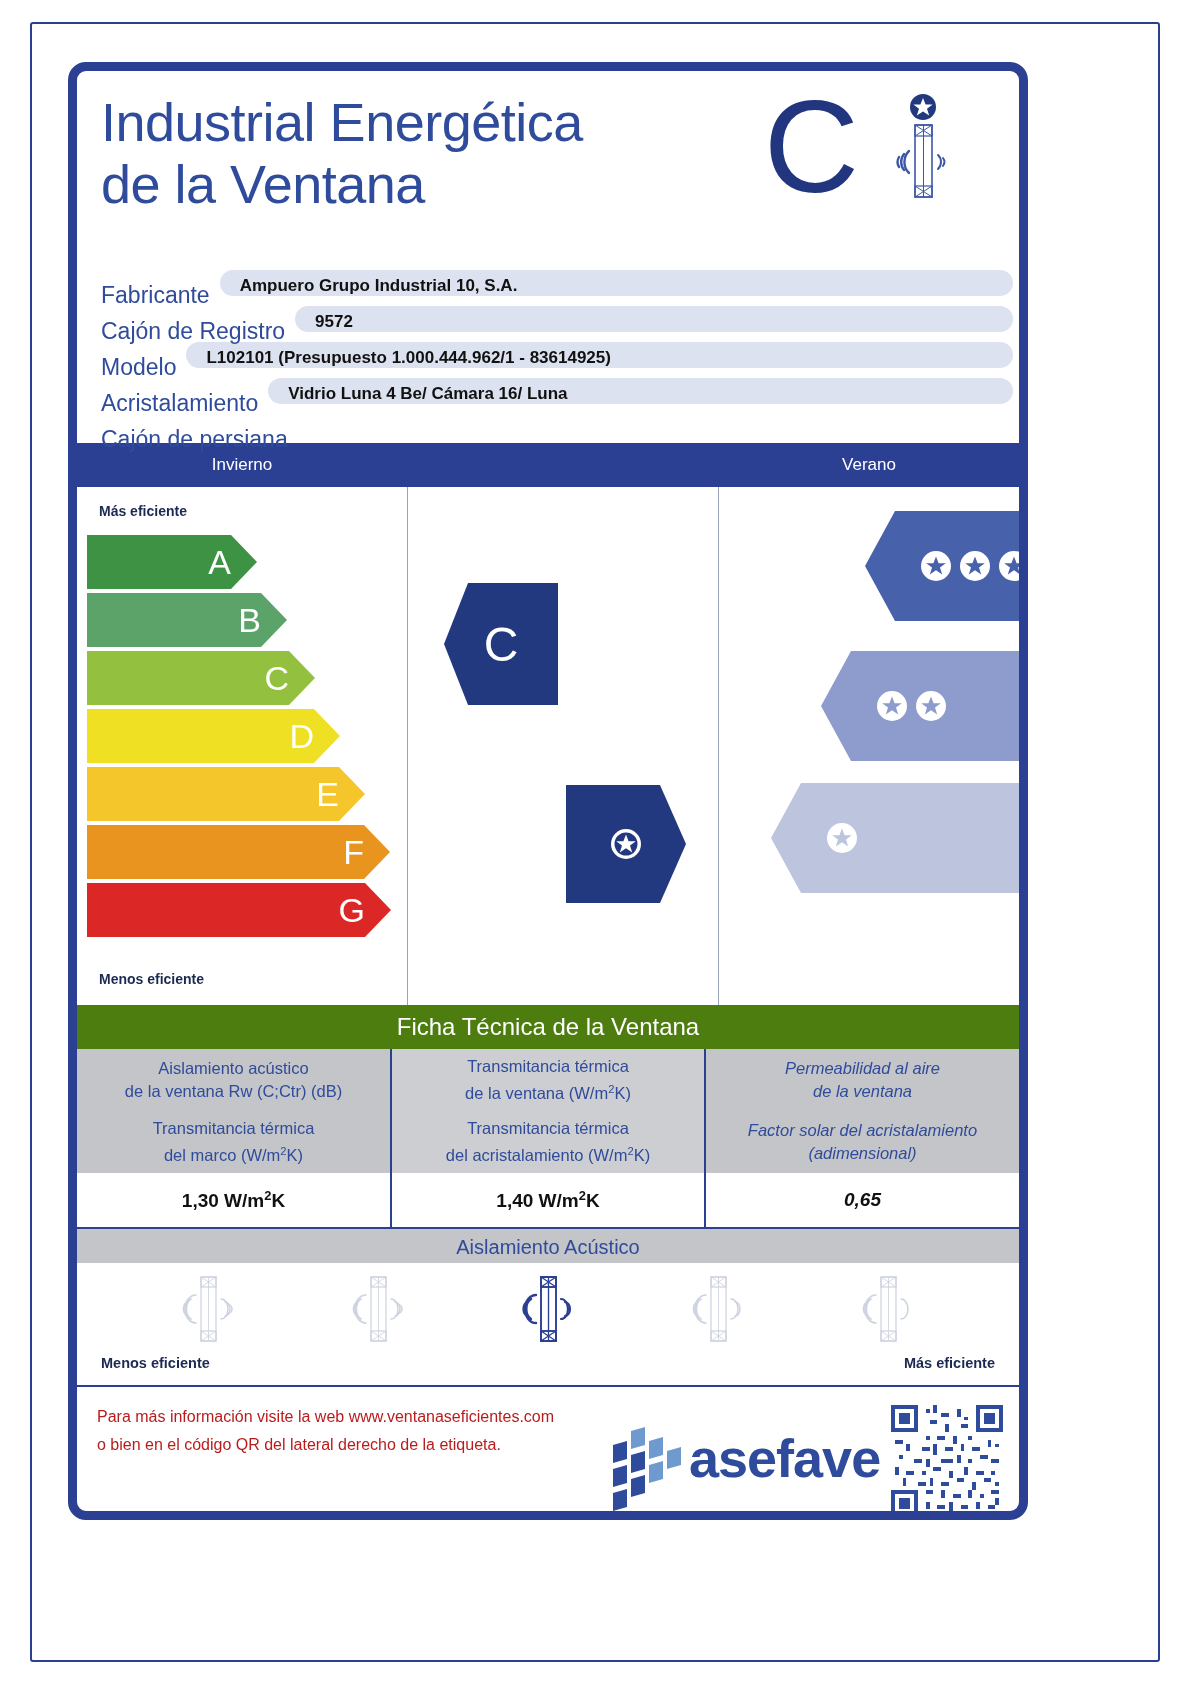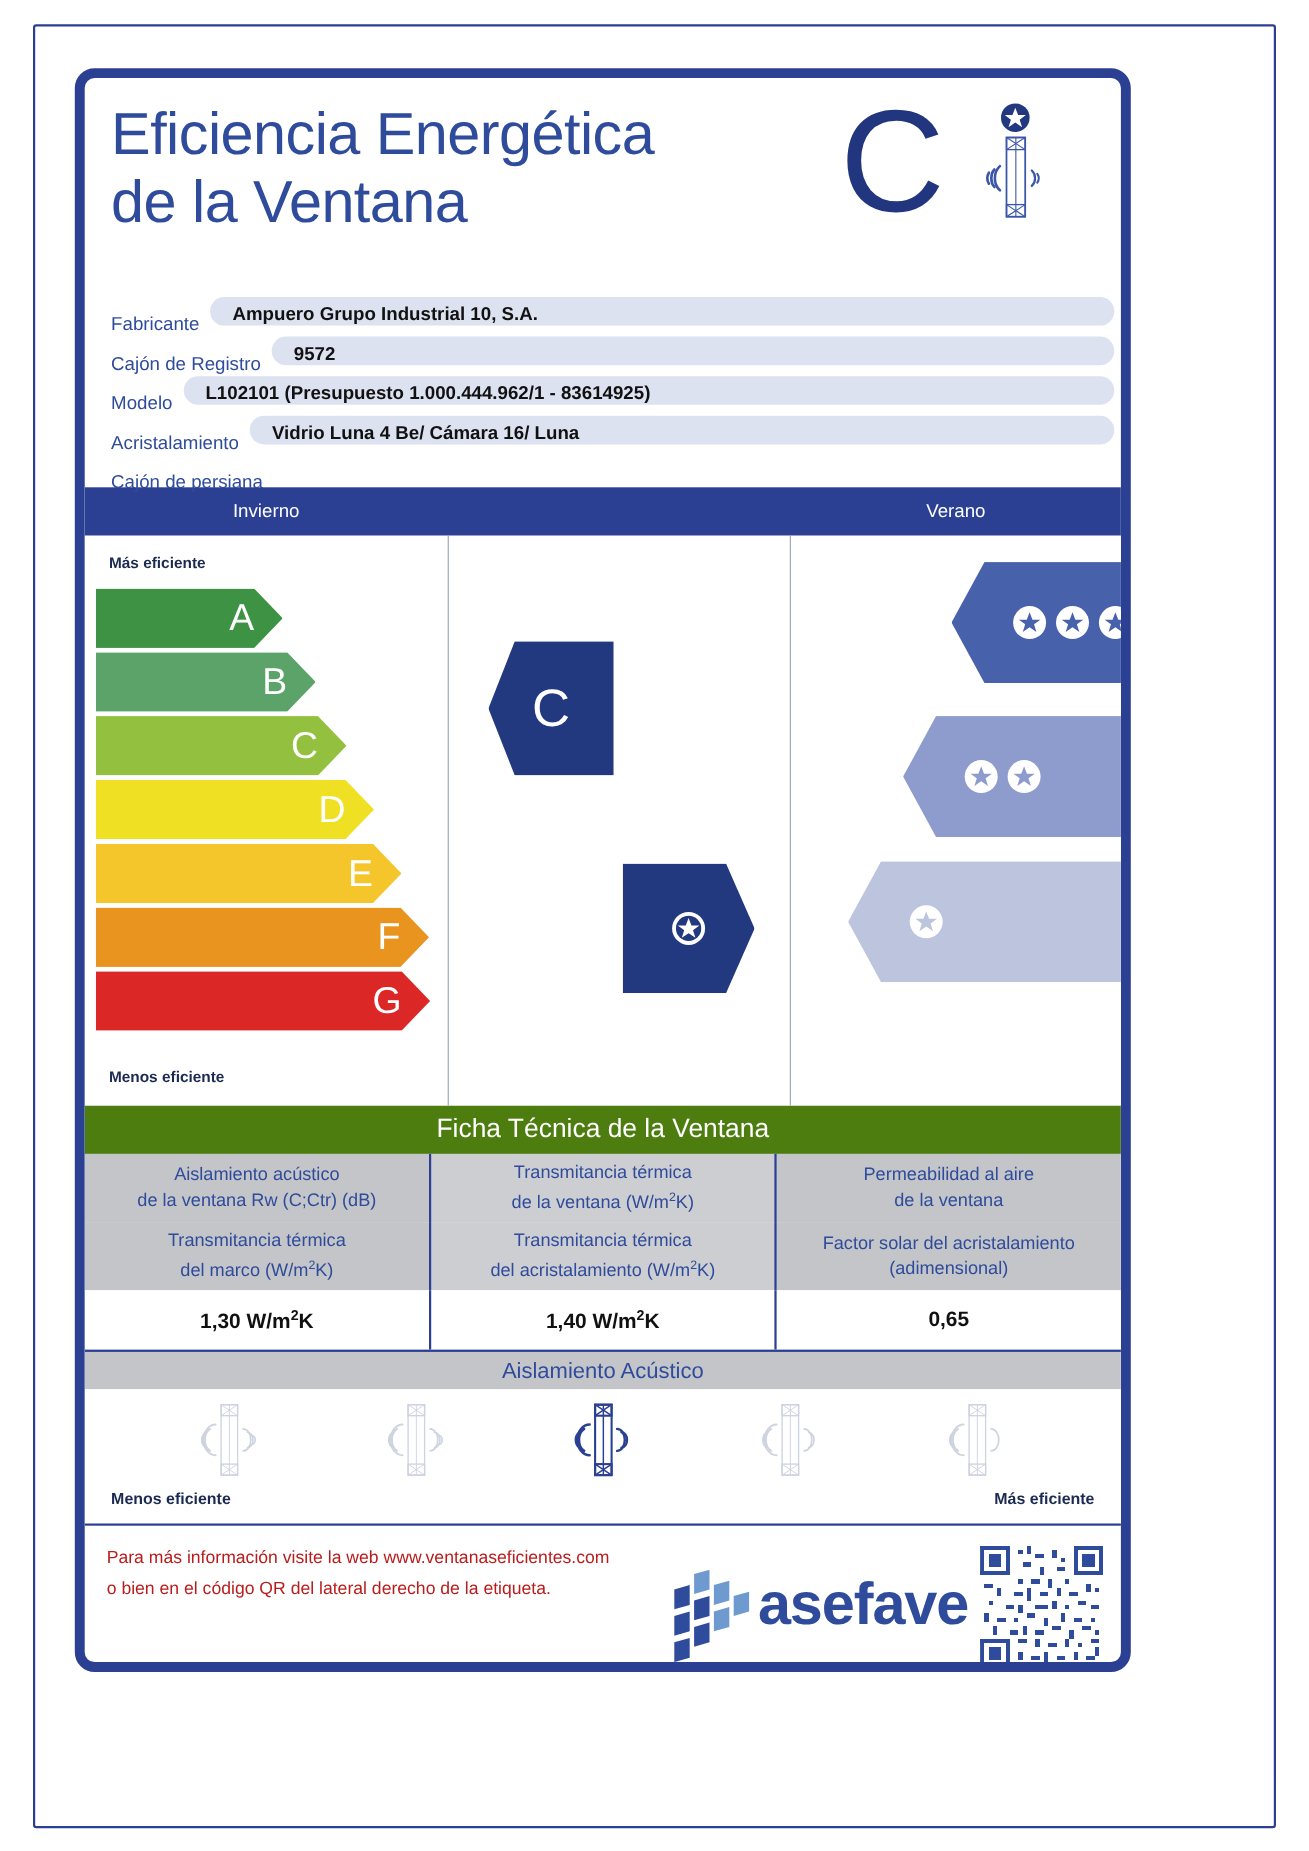--- a/index.html
+++ b/index.html
@@ -63,21 +63,21 @@
   .fields { position: absolute; left: 24px; top: 196px; width: 912px; }
   .field-row {
     display: flex;
     align-items: center;
     height: 32px;
     margin-bottom: 4px;
     position: relative;
   }
   .field-label {
     color: #2f4b9b;
-    font-size: 17px;
+    font-size: 23px;
     font-weight: 400;
     white-space: nowrap;
     padding-right: 10px;
     z-index: 2;
     margin-top: 24px;
   }
   .field-pill {
     flex: 1;
     height: 26px;
     background: #dde2f0;
@@ -194,21 +194,21 @@
     font-size: 24px;
     height: 44px;
     line-height: 44px;
   }
   .tech-table { width: 100%; border-collapse: collapse; table-layout: fixed; }
   .tech-table td {
     border-right: 2px solid #2c4093;
     text-align: center;
     vertical-align: middle;
   }
-  .tech-table td:last-child { border-right: none; }
+  .tech-table td:last-child { border-right: none; font-style: italic; }
   .th-cell {
     background: #c3c5c8;
     color: #2f4b9b;
     font-size: 16.5px;
     line-height: 23px;
     height: 62px;
     padding: 4px 6px;
   }
   .th-cell.alt { background: #cdced1; }
   .td-cell {
@@ -289,21 +289,21 @@
 </style>
 </head>
 <body>
 
 <div class="page-frame"></div>
 
 <div class="label-card">
 
   <div class="header">
     <div class="title">
-      <div>Eficiencia Energética</div>
+      <div>Industrial Energética</div>
       <div>de la Ventana</div>
     </div>
 
     <div class="big-letter">C</div>
 
     <svg class="header-win-icon" viewBox="0 0 86 110">
       <circle cx="52" cy="14" r="13" fill="#22397f"></circle>
       <path d="M52 5 L54.6 11.6 L61.6 11.6 L56 15.8 L58.2 22.6 L52 18.4 L45.8 22.6 L48 15.8 L42.4 11.6 L49.4 11.6 Z" fill="#ffffff"></path>
       <rect x="44" y="32" width="17" height="72" fill="#ffffff" stroke="#3c57a8" stroke-width="1.6"></rect>
       <line x1="52.5" y1="32" x2="52.5" y2="104" stroke="#3c57a8" stroke-width="1"></line>

